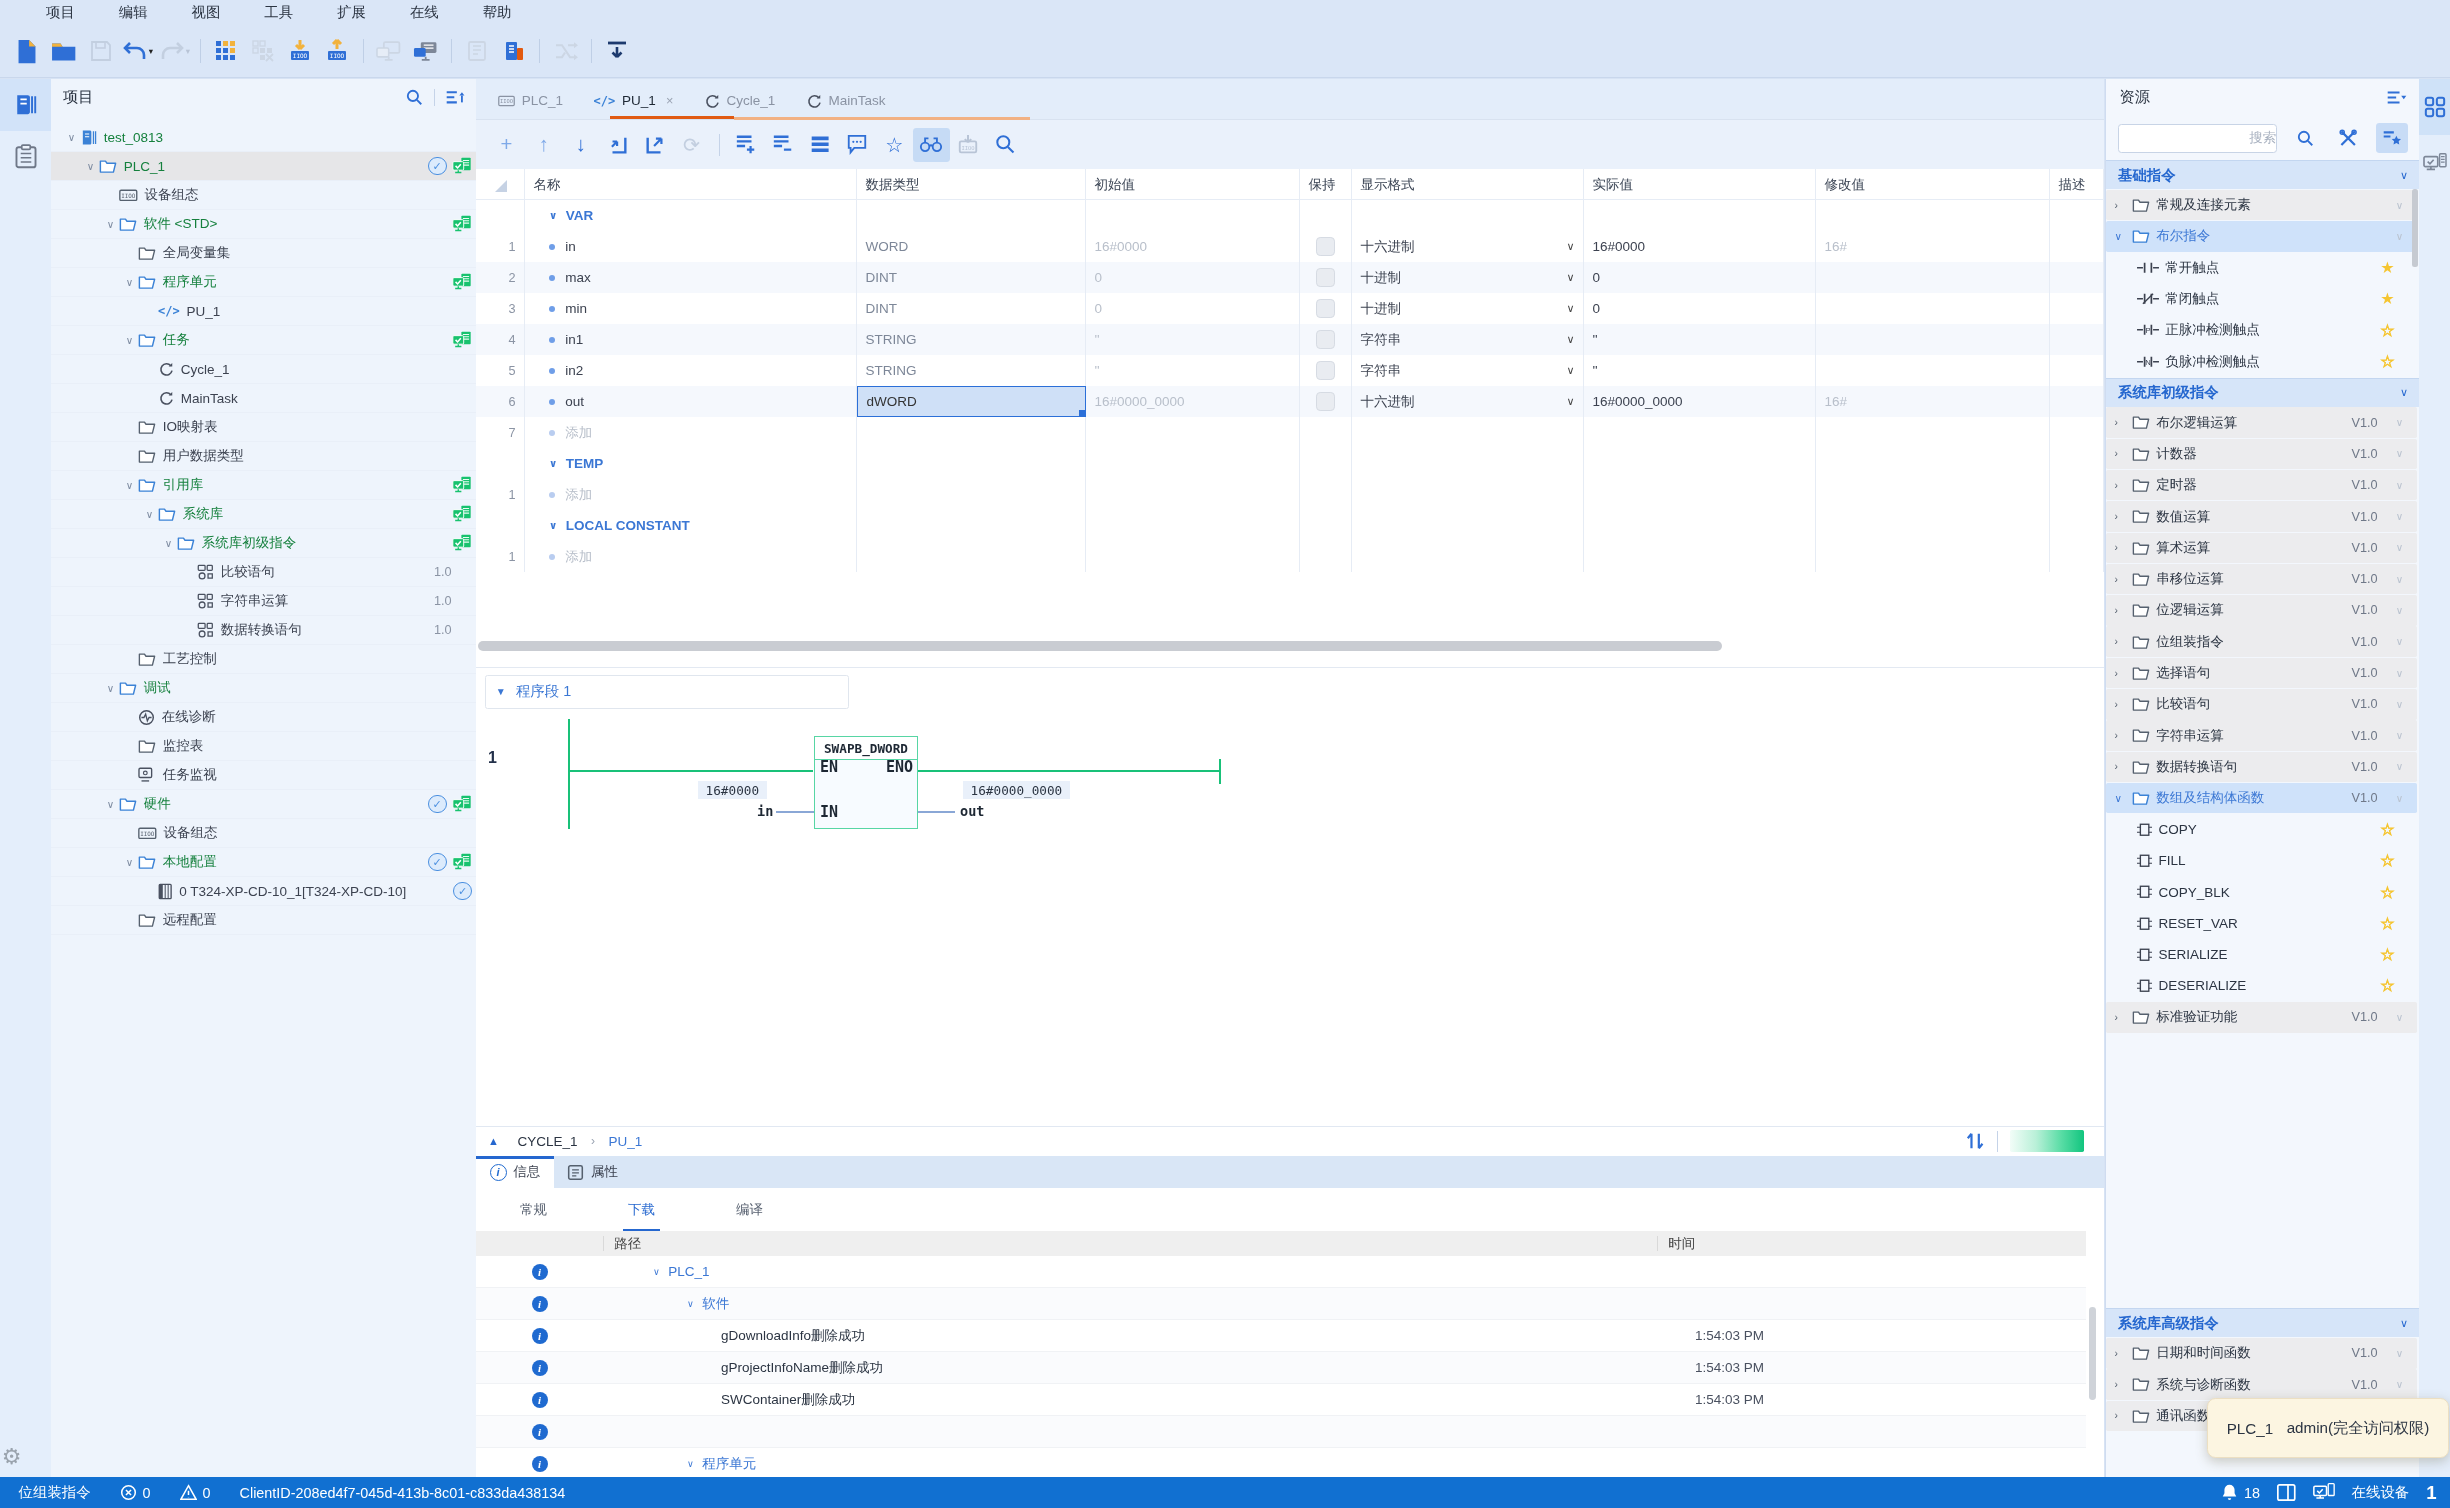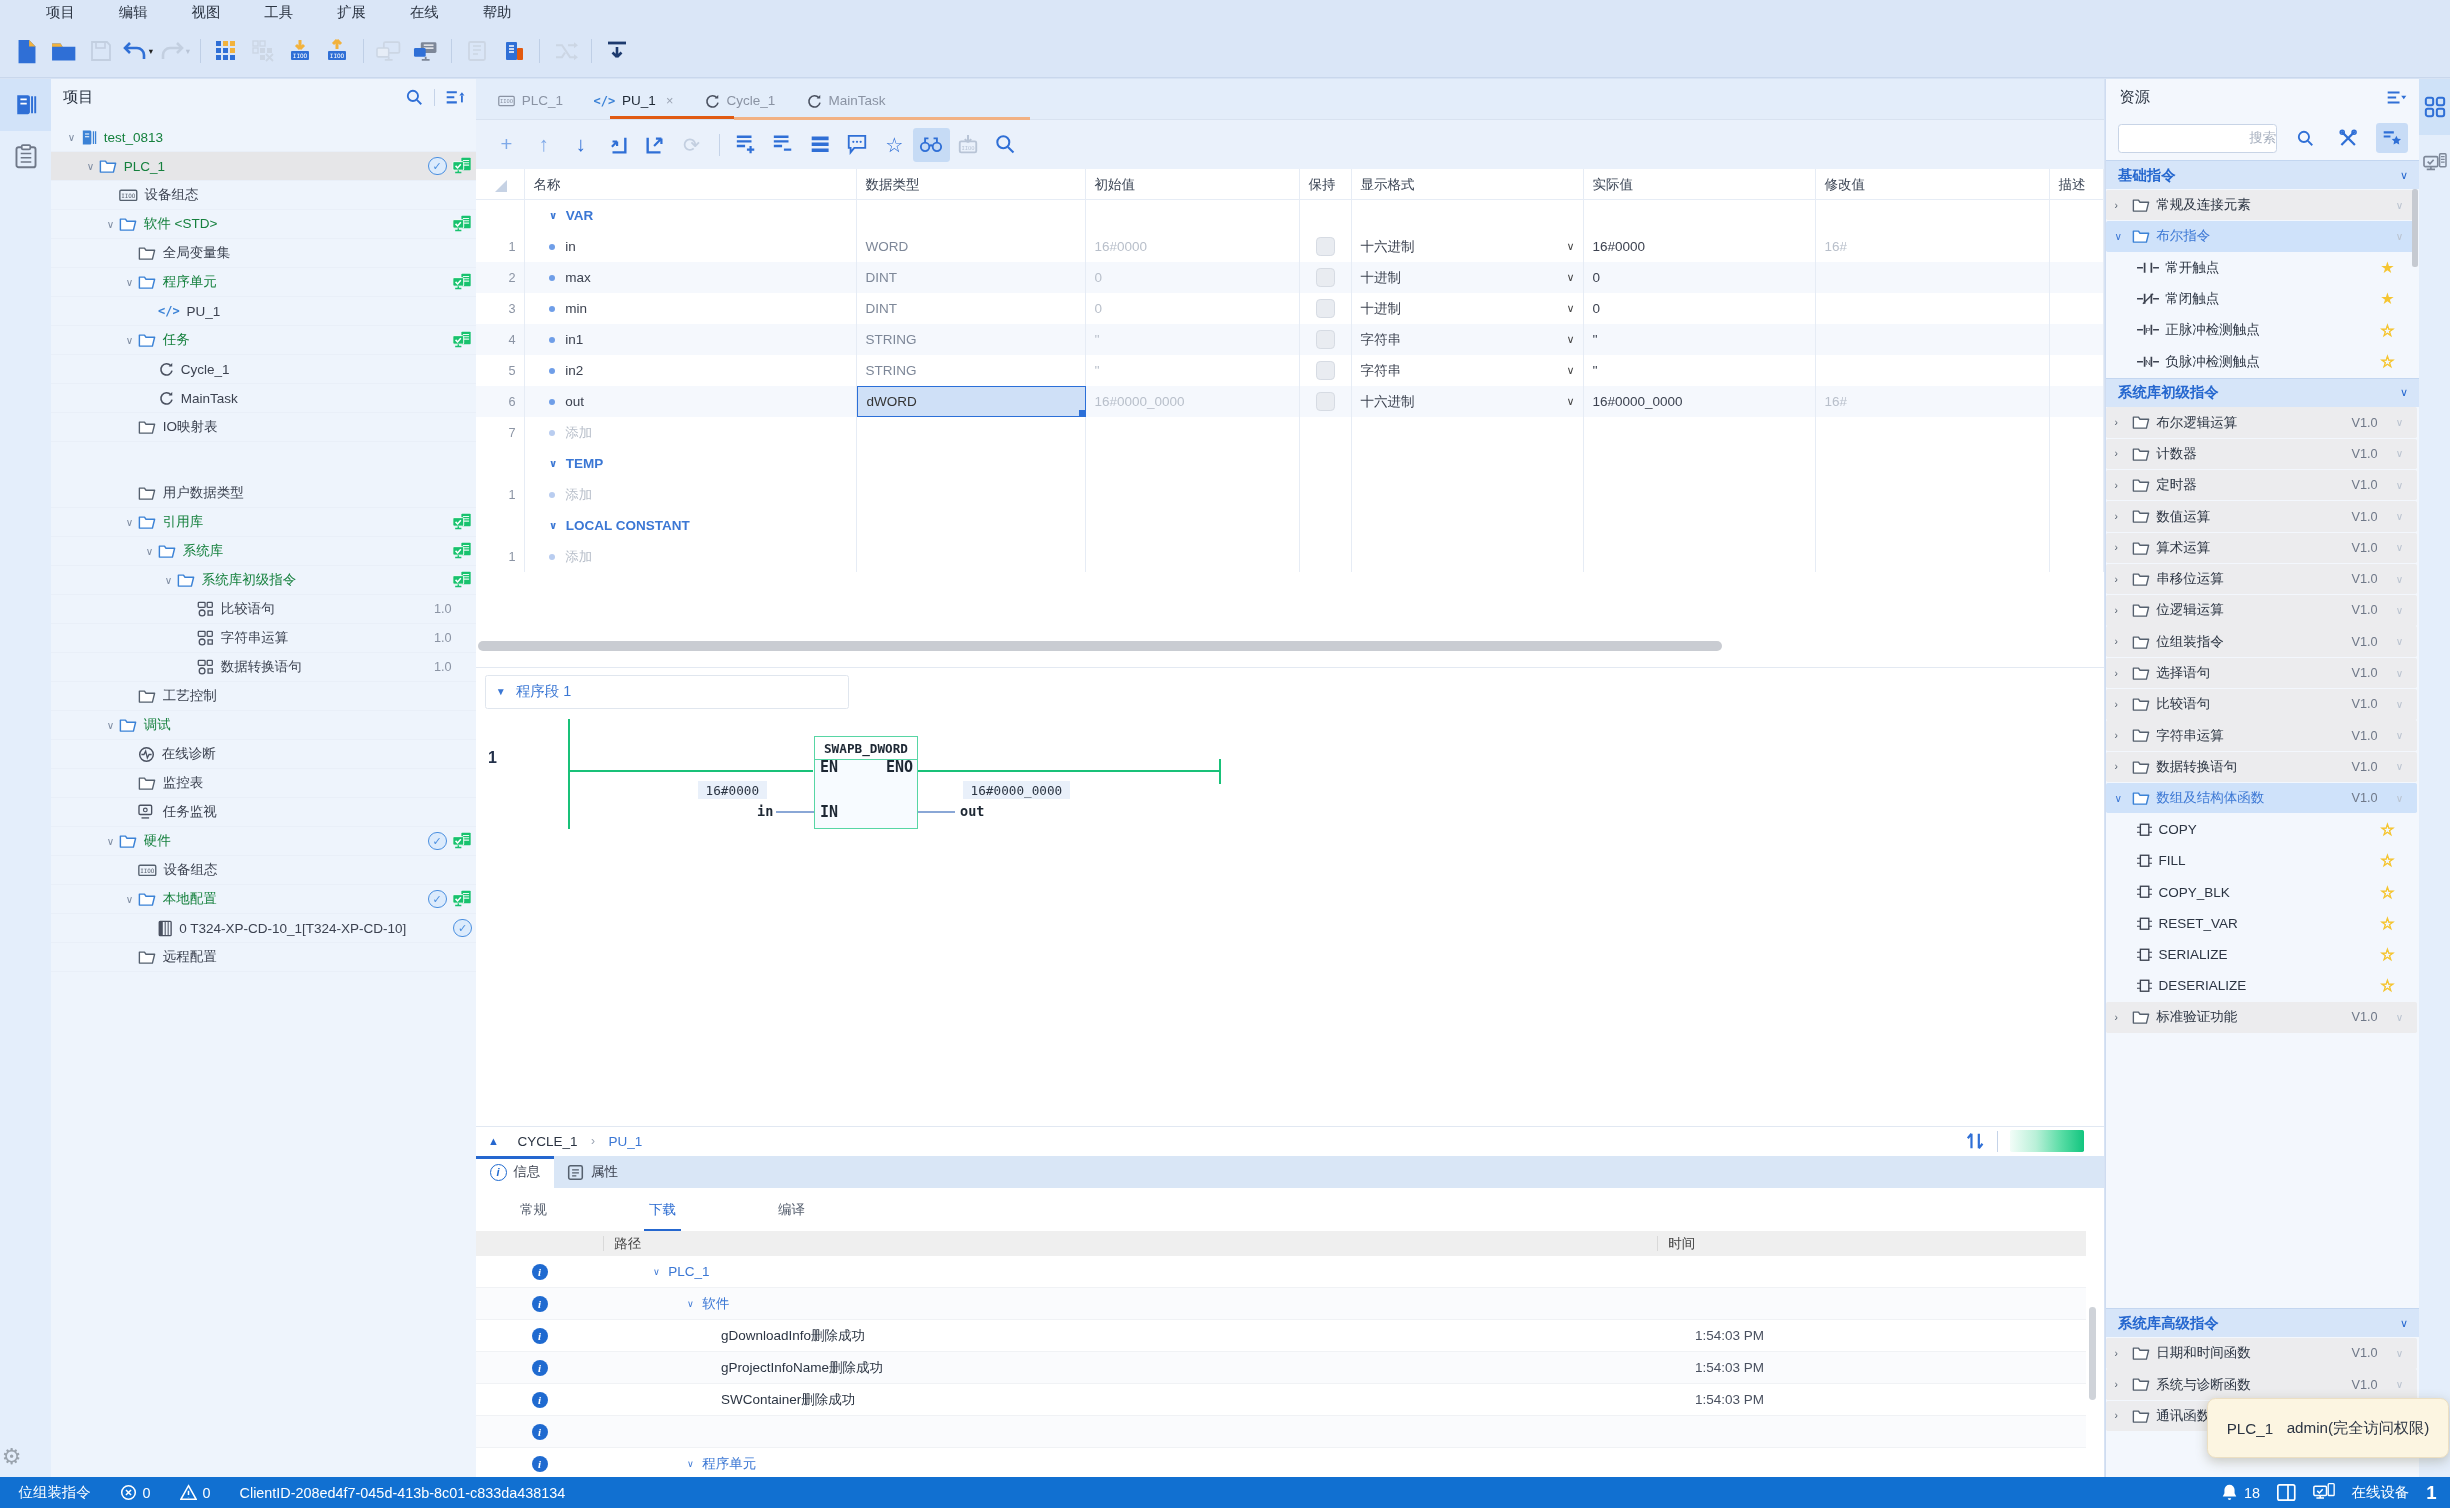--- a/index.html
+++ b/index.html
@@ -104,21 +104,21 @@
   .bc-sep{color:#9aa3b2;margin:0 13.5px;font-size:12px;}
   #bc-right{position:absolute;right:20.3px;top:3.4px;display:flex;align-items:center;gap:12px;}
   #bc-grad{width:74px;height:22px;border-radius:1.7px;background:linear-gradient(90deg,#f2fdf8 0%,#b9f0d8 35%,#57dca4 70%,#12c57f 100%);}
 
   
   #infotabs{left:0;top:1077px;width:1628px;height:32px;background:#d9e6f6;display:flex;align-items:stretch;}
   .itab{display:flex;align-items:center;gap:6.8px;padding:0 13.5px;font-size:13.5px;color:#3c4250;position:relative;}
   .itab.active{background:#fff;}
   .itab.active::before{content:"";position:absolute;left:0;top:0;right:0;height:2.5px;background:#2567cf;}
   #infobody{left:0;top:1110px;width:1628px;height:289px;background:#fff;}
-  #subtabs{position:absolute;left:44px;top:12px;display:flex;gap:102px;}
+  #subtabs{position:absolute;left:44px;top:12px;display:flex;gap:81px;}
   .stab{font-size:13.5px;color:#5a6372;position:relative;padding-bottom:12px;}
   .stab.active{color:#2567cf;}
   .stab.active::after{content:"";position:absolute;left:-5.1px;right:-5.1px;bottom:0;height:2.5px;background:#2567cf;}
   #logtable{position:absolute;left:0;top:42px;width:1610px;}
   .lhead{display:grid;grid-template-columns:127px 1054px 429px;height:25.4px;background:#efefef;align-items:center;color:#444;}
   .lhead .hc{border-left:0.8px solid #d9d9d9;padding-left:10.2px;height:15.2px;display:flex;align-items:center;}
   .lrow{display:grid;grid-template-columns:127px 1054px 429px;height:31px;align-items:center;border-bottom:0.8px solid #f0f2f5;}
   .lrow.alt{background:#fafbfd;}
   .lrow .icell{display:flex;justify-content:center;}
   .info-dot{width:16px;height:16px;border-radius:50%;background:#1f6ad0;color:#fff;font-size:11px;font-weight:bold;display:flex;align-items:center;justify-content:center;font-family:"Liberation Serif",serif;font-style:italic;}
@@ -513,21 +513,21 @@
         </div>
         <div class="trow" style="padding-left: 70px;">
           <span style="width: 17px;"></span>
           <span class="ic">
             <svg width="18" height="14.4" viewBox="0 0 21 17">
               <path d="M1.5 15.5v-13h6l1.8 2.5h10.2l-2.6 10.5z" fill="#fff" stroke="#55606e" stroke-width="1.6" stroke-linejoin="round"></path>
             </svg>
           </span>
           <span class="lbl">IO映射表</span>
         </div>
-        <div class="trow" style="padding-left: 70px; margin-top: 37px;">
+        <div class="trow" style="padding-left: 70px;">
           <span style="width: 17px;"></span>
           <span class="ic">
             <svg width="18" height="14.4" viewBox="0 0 21 17">
               <path d="M1.5 15.5v-13h6l1.8 2.5h10.2l-2.6 10.5z" fill="#fff" stroke="#55606e" stroke-width="1.6" stroke-linejoin="round"></path>
             </svg>
           </span>
           <span class="lbl">用户数据类型</span>
         </div>
         <div class="trow" style="padding-left: 70px;">
           <span class="chev">∨</span>

